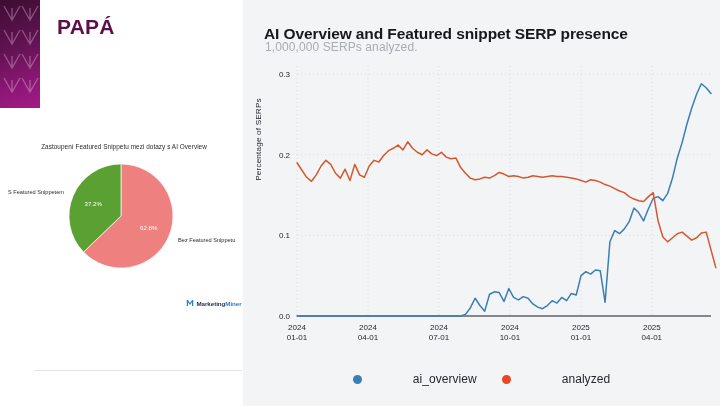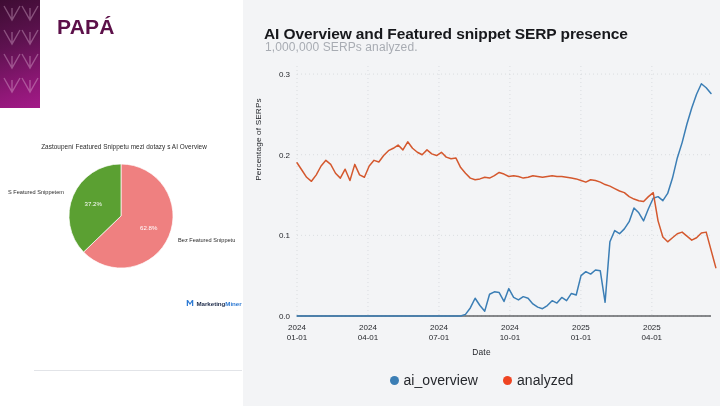--- a/index.html
+++ b/index.html
@@ -87,21 +87,21 @@
   .x-axis-label {
     position: absolute; left: 0; top: 347px; width: 477px;
     text-align: center; font-size: 8.4px; color: #24262b; letter-spacing: .2px;
   }
   .legend {
     position: absolute; left: 0; top: 372px; width: 477px;
     display: flex; justify-content: center; align-items: center; gap: 25px;
   }
   .legend-item { display: flex; align-items: center; gap: 5px; }
   .legend-dot { width: 9px; height: 9px; border-radius: 50%; display: block; }
-  .legend-label { font-size: 14px; color: #26282d; letter-spacing: .05px; }
+  .legend-label { font-size: 12px; color: #26282d; letter-spacing: .05px; margin-left: 46px; }
 </style>
 </head>
 <body>
 
 <div id="root">
 
   <div class="left-panel">
 
     <div class="brand-block">
       <div class="brand-pattern">
@@ -180,21 +180,20 @@
           <text x="337.8857142857143" y="276" text-anchor="middle" font-size="8" fill="#26282d" font-family="&quot;Liberation Sans&quot;, sans-serif">2025</text>
           <text x="337.8857142857143" y="286" text-anchor="middle" font-size="8" fill="#26282d" font-family="&quot;Liberation Sans&quot;, sans-serif">01-01</text>
           <text x="408.85714285714283" y="276" text-anchor="middle" font-size="8" fill="#26282d" font-family="&quot;Liberation Sans&quot;, sans-serif">2025</text>
           <text x="408.85714285714283" y="286" text-anchor="middle" font-size="8" fill="#26282d" font-family="&quot;Liberation Sans&quot;, sans-serif">04-01</text>
           <polyline points="54.00,262.00 58.81,262.00 63.63,262.00 68.44,262.00 73.26,262.00 78.07,262.00 82.88,262.00 87.70,262.00 92.51,262.00 97.33,262.00 102.14,262.00 106.95,262.00 111.77,262.00 116.58,262.00 121.40,262.00 126.21,262.00 131.02,262.00 135.84,262.00 140.65,262.00 145.47,262.00 150.28,262.00 155.09,262.00 159.91,262.00 164.72,262.00 169.53,262.00 174.35,262.00 179.16,262.00 183.98,262.00 188.79,262.00 193.60,262.00 198.42,262.00 203.23,262.00 208.05,262.00 212.86,262.00 217.67,262.00 222.49,260.39 227.30,253.94 232.12,244.26 236.93,251.52 241.74,257.16 246.56,240.23 251.37,237.81 256.19,238.61 261.00,247.48 265.81,234.58 270.63,243.45 275.44,245.87 280.26,242.65 285.07,244.26 289.88,249.90 294.70,253.13 299.51,254.74 304.33,251.52 309.14,246.68 313.95,249.10 318.77,243.45 323.58,246.68 328.40,239.42 333.21,241.03 338.02,221.68 342.84,217.65 347.65,220.06 352.47,216.03 357.28,216.84 362.09,248.29 366.91,187.81 371.72,176.52 376.53,179.74 381.35,174.90 386.16,167.65 390.98,153.94 395.79,158.77 400.60,166.84 405.42,154.74 410.23,144.26 415.05,142.65 419.86,146.68 424.67,139.42 429.49,124.10 434.30,103.94 439.12,88.61 443.93,70.06 448.74,53.94 453.56,40.23 458.37,29.74 463.19,33.77 468.00,39.42" fill="none" stroke="#3b7eb5" stroke-width="1.5" stroke-linejoin="round" stroke-linecap="round"></polyline>
           <polyline points="54.00,108.77 58.81,116.03 63.63,123.29 68.44,127.32 73.26,120.87 78.07,112.00 82.88,106.35 87.70,110.39 92.51,119.26 97.33,124.10 102.14,115.23 106.95,126.52 111.77,110.39 116.58,120.87 121.40,123.29 126.21,112.00 131.02,106.35 135.84,107.97 140.65,101.52 145.47,96.68 150.28,94.26 155.09,91.03 159.91,95.87 164.72,87.81 169.53,94.26 174.35,98.29 179.16,100.71 183.98,95.87 188.79,99.90 193.60,101.52 198.42,98.29 203.23,103.13 208.05,104.74 212.86,103.94 217.67,113.61 222.49,119.26 227.30,124.10 232.12,125.71 236.93,124.90 241.74,123.29 246.56,124.10 251.37,121.68 256.19,118.45 261.00,120.06 265.81,122.48 270.63,121.68 275.44,122.48 280.26,124.10 285.07,123.29 289.88,121.68 294.70,122.48 299.51,123.29 304.33,122.48 309.14,121.68 313.95,122.48 318.77,122.48 323.58,123.29 328.40,124.10 333.21,124.90 338.02,126.52 342.84,128.13 347.65,125.71 352.47,126.52 357.28,128.13 362.09,130.55 366.91,132.16 371.72,134.58 376.53,137.00 381.35,138.61 386.16,142.65 390.98,145.06 395.79,146.68 400.60,147.48 405.42,142.65 410.23,138.61 415.05,166.84 419.86,182.97 424.67,187.81 429.49,183.77 434.30,179.74 439.12,178.13 443.93,182.16 448.74,186.19 453.56,183.77 458.37,178.94 463.19,178.13 468.00,195.87 472.81,213.61" fill="none" stroke="#d4582e" stroke-width="1.5" stroke-linejoin="round" stroke-linecap="round"></polyline>
         </svg>
     </div>
 
     <div class="y-axis-label">Percentage of SERPs</div>
-    <div class="x-axis-label">Date</div>
 
     <div class="legend" id="legend">
         <div class="legend-item">
           <span class="legend-dot" style="background: rgb(59, 126, 181);"></span>
           <span class="legend-label">ai_overview</span>
         </div>
         <div class="legend-item">
           <span class="legend-dot" style="background: rgb(239, 68, 34);"></span>
           <span class="legend-label">analyzed</span>
         </div>

